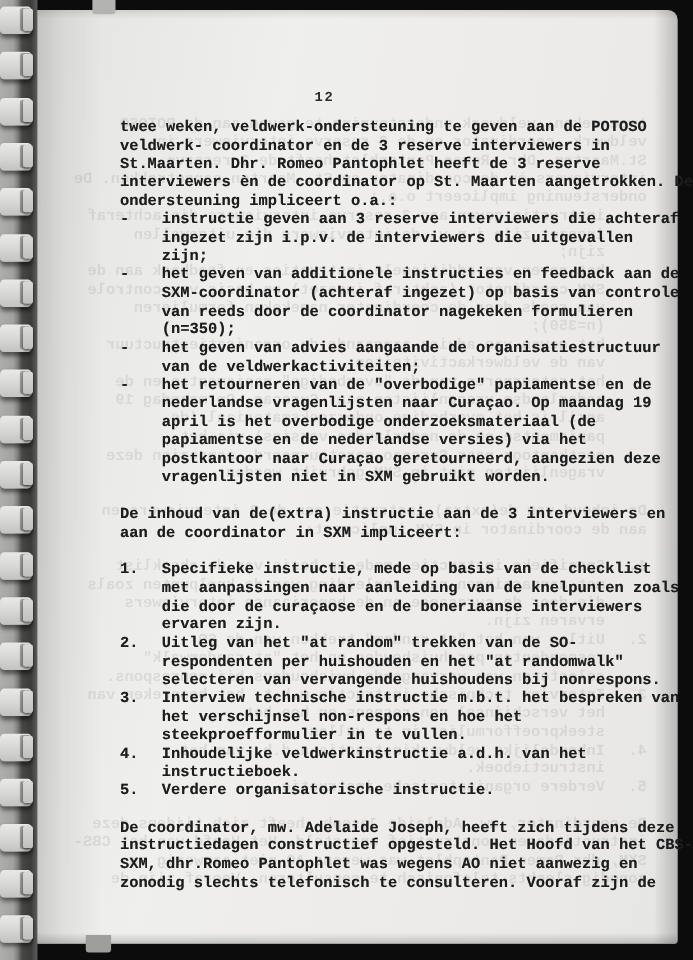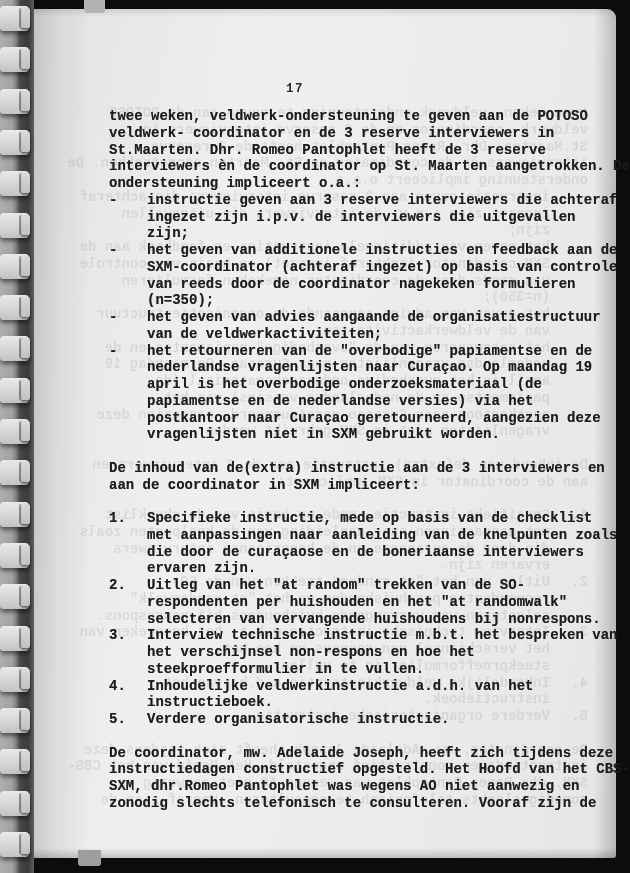--- a/index.html
+++ b/index.html
@@ -112,21 +112,21 @@
       <div class="ln cont">steekproefformulier in te vullen.</div>
       <div class="ln item"><span class="marker">4.</span><span>Inhoudelijke veldwerkinstructie a.d.h. van het</span></div>
       <div class="ln cont">instructieboek.</div>
       <div class="ln item"><span class="marker">5.</span><span>Verdere organisatorische instructie.</span></div>
       <div class="ln gap"> </div>
       <div class="ln">De coordinator, mw. Adelaide Joseph, heeft zich tijdens deze</div>
       <div class="ln">instructiedagen constructief opgesteld. Het Hoofd van het CBS-</div>
       <div class="ln">SXM, dhr.Romeo Pantophlet was wegens AO niet aanwezig en</div>
       <div class="ln">zonodig slechts telefonisch te consulteren. Vooraf zijn de</div>
     </div>
-  <div class="pagenum">17</div>
+  <div class="pagenum">12</div>
   <div class="content" id="content">
       <div class="ln">twee weken, veldwerk-ondersteuning te geven aan de POTOSO</div>
       <div class="ln">veldwerk- coordinator en de 3 reserve interviewers in</div>
       <div class="ln">St.Maarten. Dhr. Romeo Pantophlet heeft de 3 reserve</div>
       <div class="ln">interviewers èn de coordinator op St. Maarten aangetrokken. De</div>
       <div class="ln">ondersteuning impliceert o.a.:</div>
       <div class="ln item"><span class="marker">-</span><span>instructie geven aan 3 reserve interviewers die achteraf</span></div>
       <div class="ln cont">ingezet zijn i.p.v. de interviewers die uitgevallen</div>
       <div class="ln cont">zijn;</div>
       <div class="ln item"><span class="marker">-</span><span>het geven van additionele instructies en feedback aan de</span></div>

